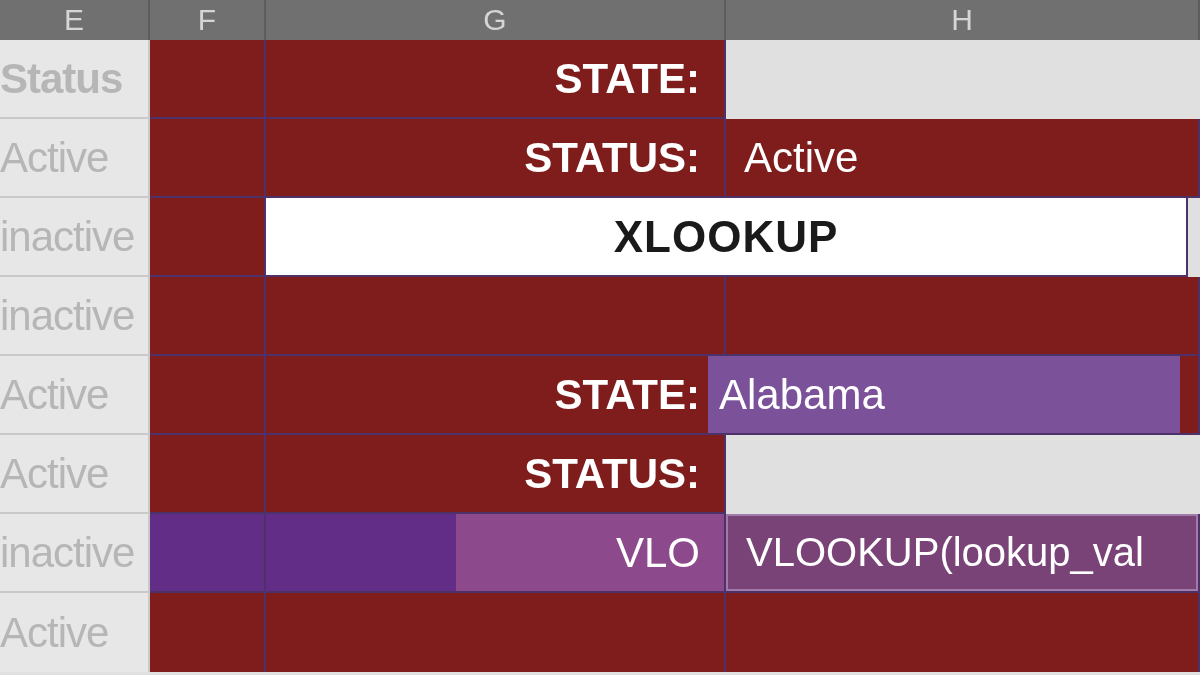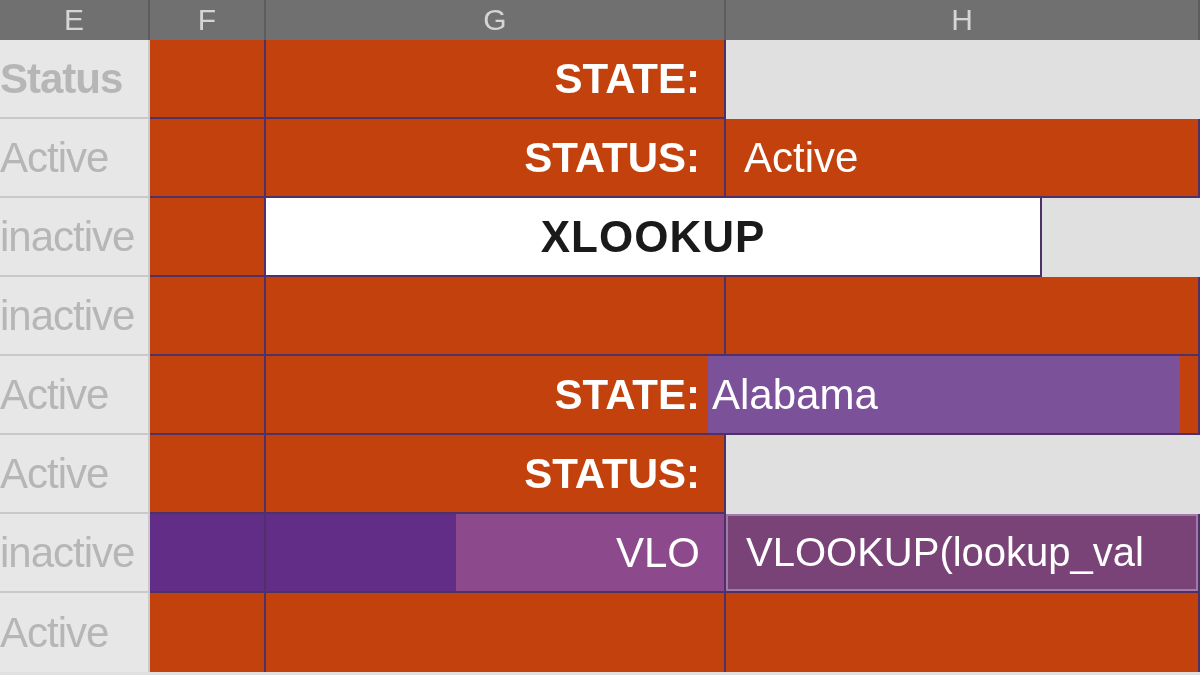--- a/index.html
+++ b/index.html
@@ -56,21 +56,21 @@
       border-bottom: 2px solid #C9C9C9;
       padding-left: 0;
       letter-spacing: -1px;
     }
     .cell.left.header-cell {
       font-weight: 600;
       color: #B6B6B6;
       background: #E7E7E7;
     }
     .cell.purple {
-      background: #c2410c;
+      background: #7f1d1d;
       color: #FFFFFF;
     }
     .cell.label {
       justify-content: flex-end;
       font-weight: 700;
       padding-right: 24px;
     }
     .cell.value {
       justify-content: flex-start;
       font-weight: 500;
@@ -80,21 +80,21 @@
       color: #1A1A1A !important;
       font-weight: 800;
       font-size: 44px;
       justify-content: center;
       letter-spacing: 1px;
     }
     .alabama-inner {
       background: #7B519A;
       width: 100%; height: 100%;
       display: flex; align-items: center;
-      padding: 0 4px;
+      padding: 0 11px;
       margin: 0 -18px;
       border: none;
     }
     .vlo-row .cell.purple { background: #612D87; }
     .tooltip {
       position: absolute;
       left: 0; top: 0; bottom: 0; right: 0;
       background: #7A4378;
       border: 2px solid #A07AA8;
       display: flex; align-items: center;
@@ -139,21 +139,21 @@
   <div class="row">
     <div class="cell left col-e">Active</div>
     <div class="cell purple col-f"></div>
     <div class="cell purple label col-g">STATUS:</div>
     <div class="cell purple value col-h">Active</div>
   </div>
 
   <div class="row">
     <div class="cell left col-e">inactive</div>
     <div class="cell purple col-f"></div>
-    <div class="cell merged-xlookup" style="width:776px;">XLOOKUP</div>
+    <div class="cell merged-xlookup" style="width:922px;">XLOOKUP</div>
   </div>
 
   <div class="row">
     <div class="cell left col-e">inactive</div>
     <div class="cell purple col-f"></div>
     <div class="cell purple col-g"></div>
     <div class="cell purple col-h"></div>
   </div>
 
   <div class="row">

